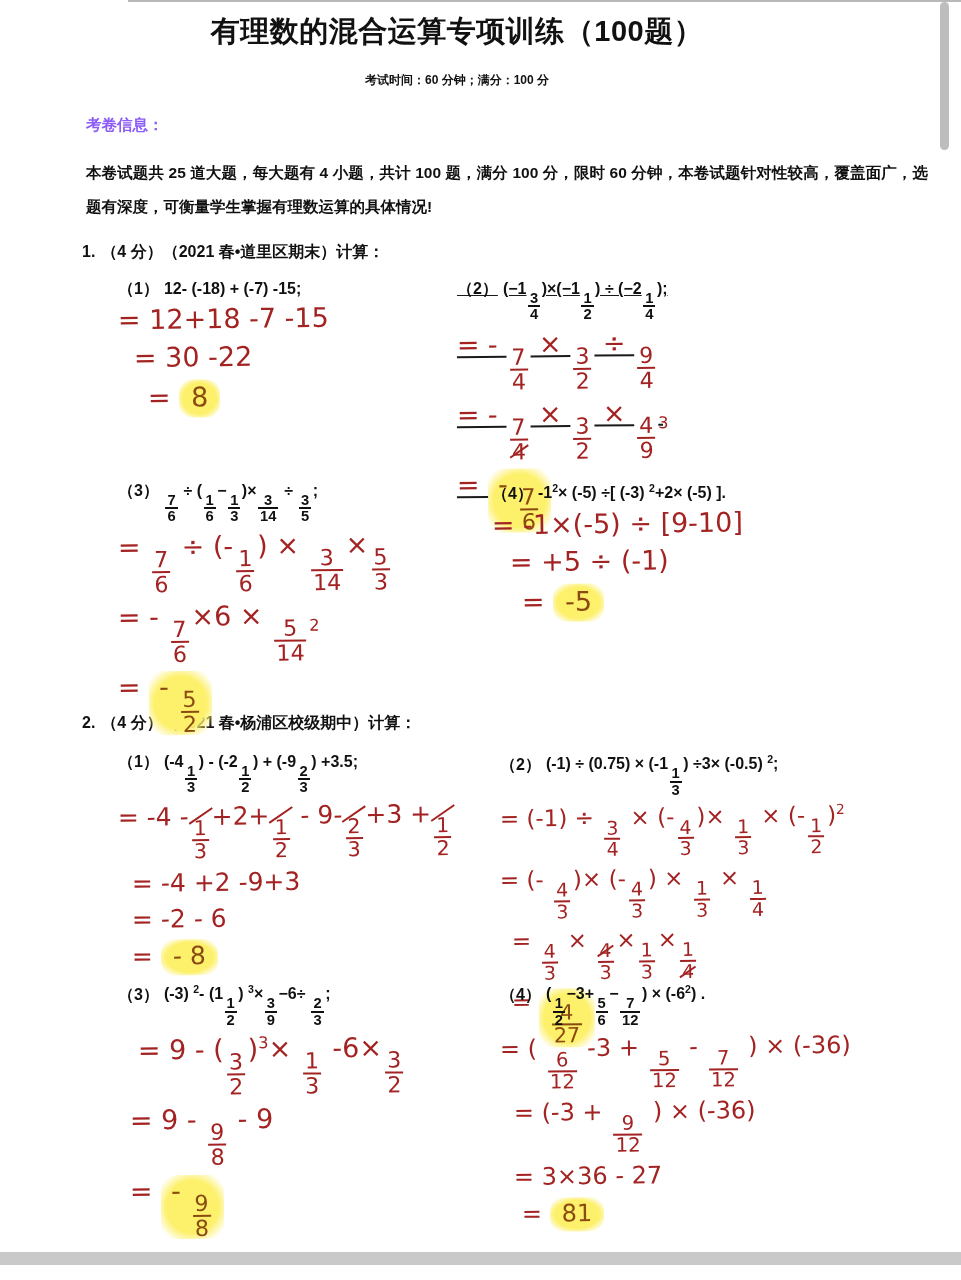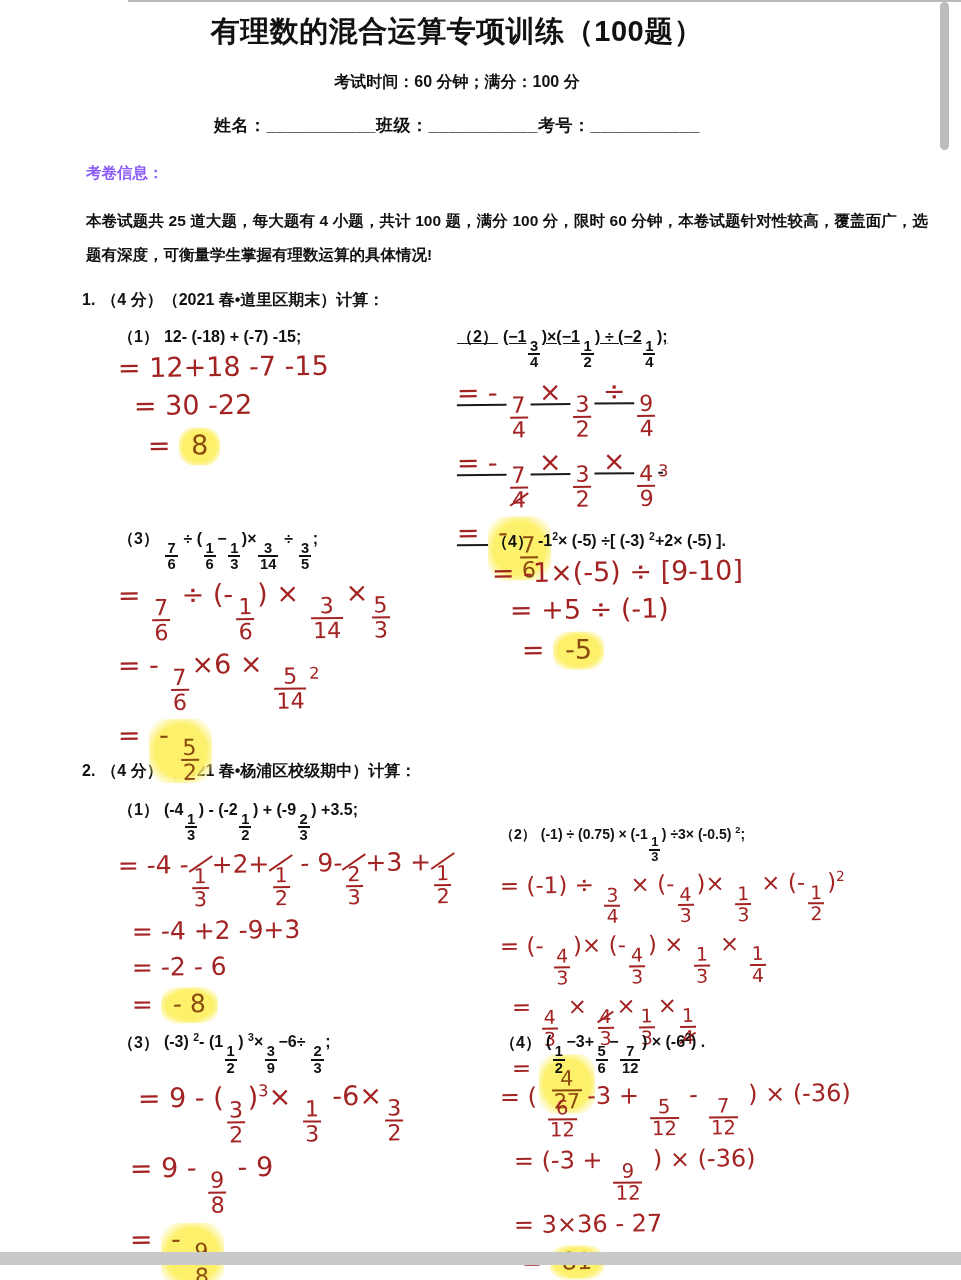--- a/index.html
+++ b/index.html
@@ -56,21 +56,21 @@
     text-align: center;
     font-size: 29px;
     font-weight: bold;
     letter-spacing: 0.5px;
     margin: 12px 0 0 0;
     padding-right: 26px;
     color: #111;
   }
   .doc-subtitle {
     text-align: center;
-    font-size: 16px;
+    font-size: 12px;
     font-weight: bold;
     margin: 20px 0 0 0;
     padding-right: 26px;
     color: #111;
   }
   .doc-fields {
     text-align: center;
     font-size: 17px;
     font-weight: bold;
     margin: 21px 0 0 0;
@@ -190,21 +190,20 @@
 <div class="top-hairline"></div>
 
 <div class="scrollbar-track">
   <div class="scrollbar-thumb"></div>
 </div>
 
 <div class="page">
 
   <div class="doc-title">有理数的混合运算专项训练（100题）</div>
   <div class="doc-subtitle">考试时间：60 分钟；满分：100 分</div>
-  <div class="doc-fields">姓名：___________班级：___________考号：___________</div>
 
   <div class="info-label">考卷信息：</div>
   <div class="info-body">本卷试题共 25 道大题，每大题有 4 小题，共计 100 题，满分 100 分，限时 60 分钟，本卷试题针对性较高，覆盖面广，选题有深度，可衡量学生掌握有理数运算的具体情况!</div>
 
   <div class="q-head">
     <span class="qnum">1.</span><span>（4 分）</span><span>（2021 春•道里区期末）</span><span>计算：</span>
   </div>
 
   <div class="grid" style="height:470px;">
 
@@ -352,21 +351,21 @@
                 <span class="n">1</span>
                 <span class="d">2</span>
               </span></span></span>
         <span class="line" style="margin-left:14px;">= ‑4 +2 ‑9+3</span>
         <span class="line" style="margin-left:14px;">= ‑2 ‑ 6</span>
         <span class="line" style="margin-left:14px;">= <span class="hl">- 8</span></span>
       </div>
     </div>
 
     <div class="cell" style="left:500px; top:18px;">
-      <div class="stmt" style="font-size:14px;margin-top:24px;">
+      <div class="stmt" style="font-size:16px;">
         <span class="lbl">（2）</span>(-1) ÷ (0.75) × (-1<span class="frac">
             <span class="n">1</span>
             <span class="d">3</span>
           </span>) ÷3× (-0.5) <sup class="exp">2</sup>;
       </div>
       <div class="work" style="font-size:23px;">
         <span class="line">= (‑1) ÷ <span class="hfrac">
               <span class="n">3</span>
               <span class="d">4</span>
             </span> × (‑<span class="hfrac">

